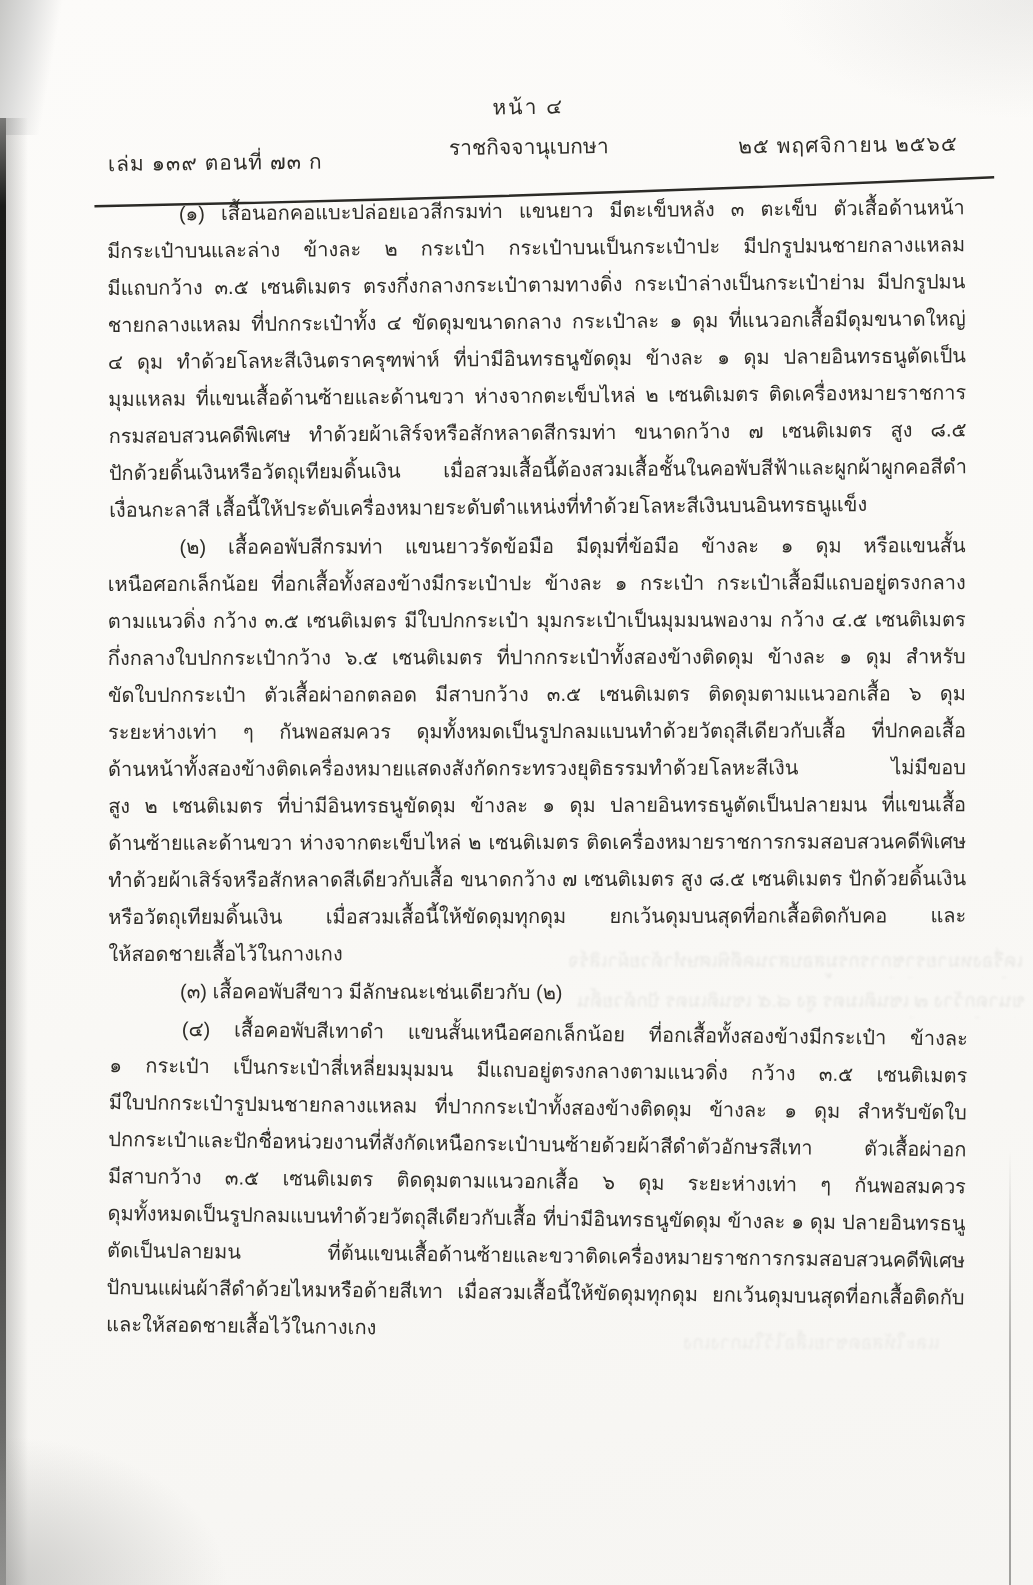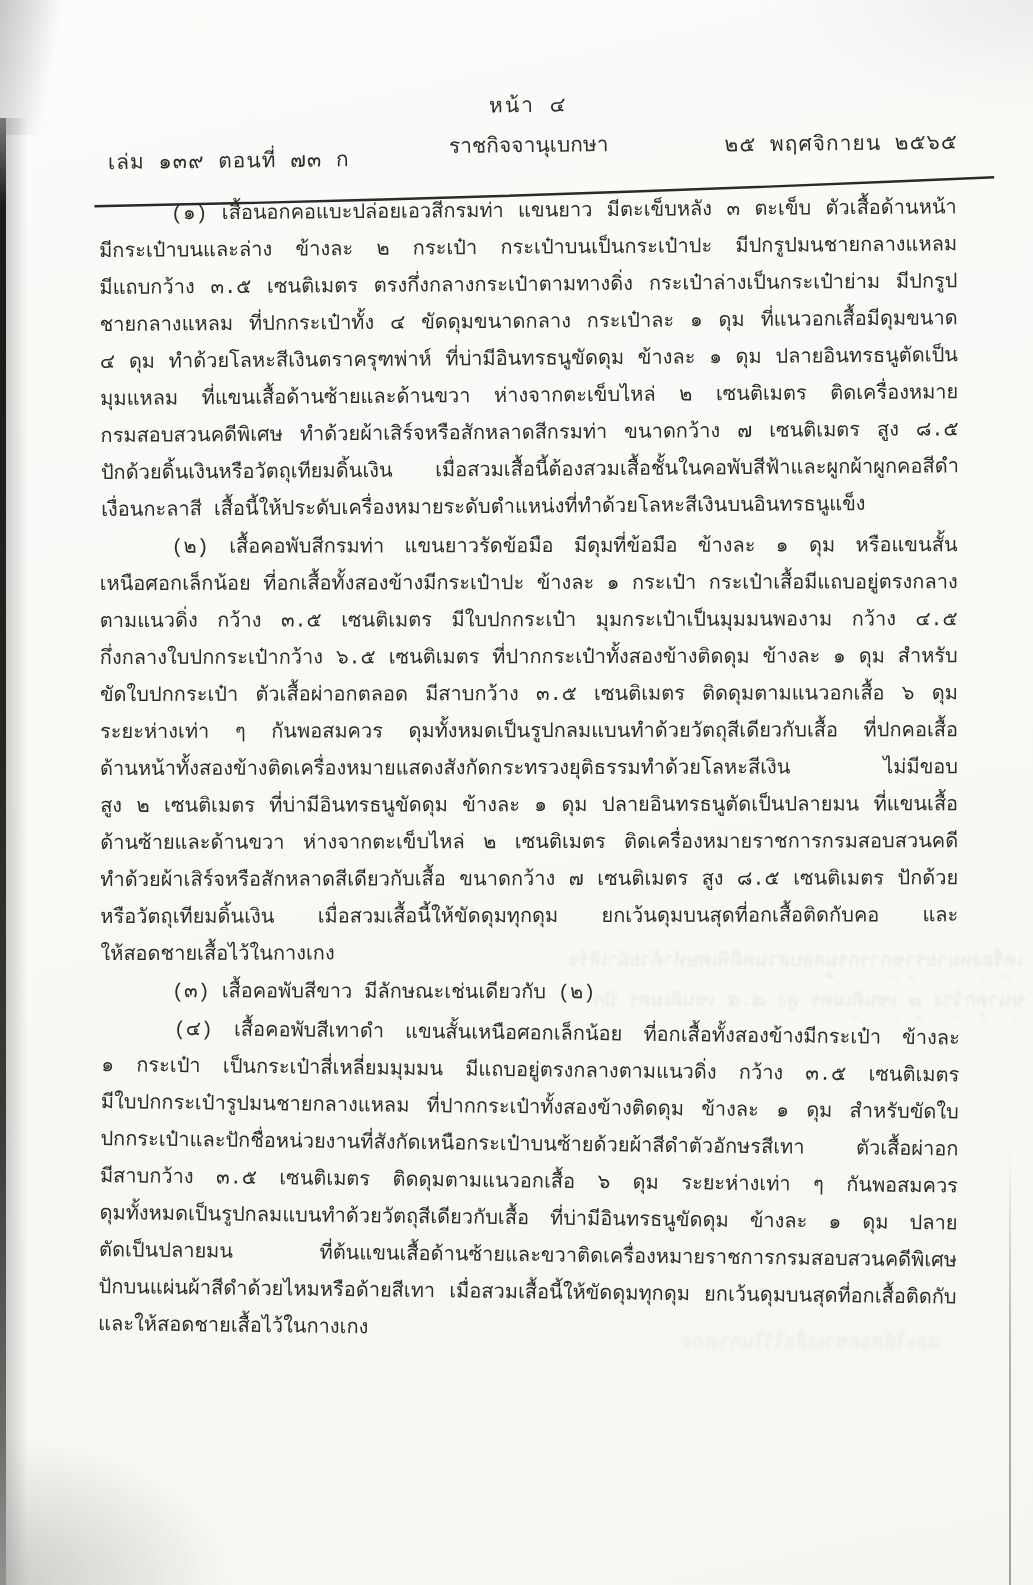--- a/index.html
+++ b/index.html
@@ -2,21 +2,21 @@
 <html lang="th"><head>
 <meta charset="utf-8">
 <style>
   html,body{margin:0;padding:0;background:#dcdcda;}
   .page{
     position:relative;
     width:1033px;height:1585px;
     margin:0 auto;
     overflow:hidden;
     background:linear-gradient(168deg,#fcfbf9 0%,#faf9f6 45%,#f6f5f2 100%);
-    font-family:Liberation Mono, monospace;
+    font-family:Liberation Sans, sans-serif;
     color:#2f2d28;
   }
   
   .corner-topleft{
     position:absolute;left:0;top:0;width:78px;height:135px;
     background:linear-gradient(100deg,#c7c7c5 0%,#dededd 30%,rgba(250,250,248,0) 62%);
   }
   .edge-left-strip{
     position:absolute;left:0;top:118px;width:6px;height:1467px;
     background:linear-gradient(to bottom,#7a7a78 0%,#1b1b19 6%,#232321 40%,#3d3d3b 70%,#71716f 92%,#8d8d8b 100%);
@@ -42,21 +42,21 @@
     position:absolute;left:100px;top:94px;width:858px;height:120px;
     transform:rotate(-.7deg);transform-origin:50% 60%;
     font-size:21px;line-height:1.2;
   }
   .page-number{position:absolute;left:0;top:0;width:100%;text-align:center;letter-spacing:2px;}
   .gazette-title{position:absolute;left:0;top:40px;width:100%;text-align:center;}
   .volume-issue{position:absolute;left:8px;top:52px;letter-spacing:1px;}
   .publish-date{position:absolute;right:0;top:42px;letter-spacing:1px;}
   .header-rule{position:absolute;left:-8px;top:86px;width:905px;height:26px;}
   
-  .body-block{position:absolute;left:100px;top:196px;width:858px;}
+  .body-block{position:absolute;left:108px;top:196px;width:858px;}
   .para{transform-origin:0 50%;}
   .para-0{transform:rotate(-.45deg);}
   .para-1{transform:rotate(-.12deg);}
   .para-2{transform:rotate(.15deg);}
   .para-3{transform:rotate(.7deg);}
   .line{
     font-size:20px;line-height:37px;height:37px;overflow:hidden;
     white-space:normal;color:#2f2d28;
   }
   .line.j{text-align:justify;text-align-last:justify;}

